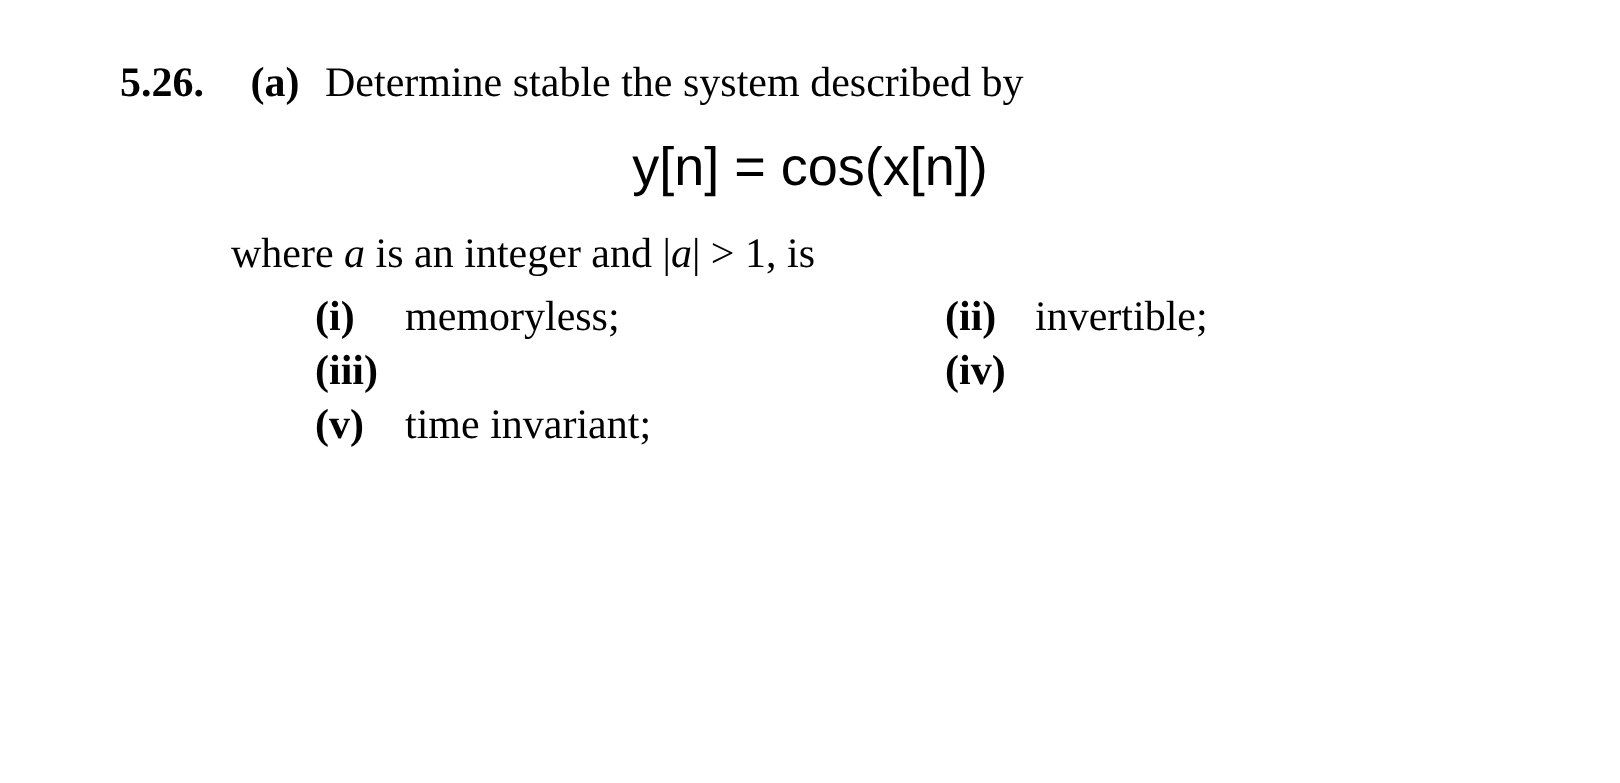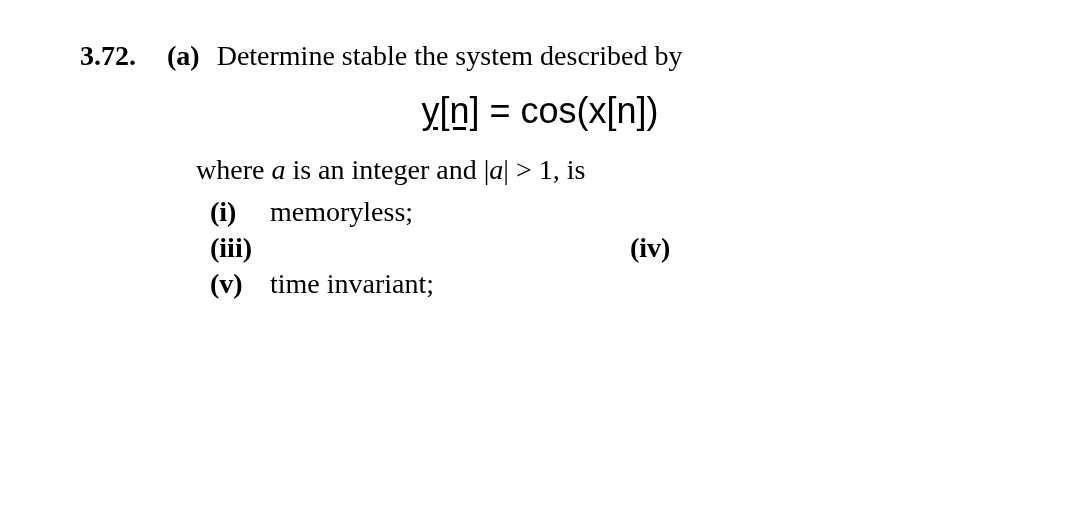--- a/index.html
+++ b/index.html
@@ -27,26 +27,25 @@
       font-weight: bold;
       margin-right: 10px;
     }
     .equation {
       font-family: Arial, Helvetica, sans-serif;
       font-size: 36px;
       text-align: center;
       margin: 8px 0 22px 0;
     }
     .equation .eq-underline {
-      text-decoration: underline;
       text-underline-offset: 4px;
     }
     .where-line {
       font-size: 28px;
-      margin-left: 116px;
+      margin-left: 74px;
       margin-bottom: 10px;
     }
     .where-line .ital {
       font-style: italic;
     }
     .options {
       margin-left: 130px;
       display: flex;
       flex-direction: column;
       gap: 4px;
@@ -68,38 +67,42 @@
       display: inline-block;
     }
     .opt-text {
       display: inline;
     }
   </style>
 </head>
 <body>
 
 <div class="line1">
-  <span class="problem-number">3.72.</span>
+  <span class="problem-number">5.26.</span>
   <span class="part-label">(a)</span>
   <span>Determine stable the system described by</span>
 </div>
 
 <div class="equation">
   <span class="eq-underline">y[n]</span><span> = </span><span>cos(x[n])</span>
 </div>
 
 <div class="where-line">
   <span>where </span><span class="ital">a</span><span> is an integer and |</span><span class="ital">a</span><span>| &gt; 1, is</span>
 </div>
 
 <div class="options">
   <div class="option-row">
     <div class="option-col left">
       <span class="opt-label">(i)</span>
       <span class="opt-text">memoryless;</span>
+    </div>
+    <div class="option-col">
+      <span class="opt-label">(ii)</span>
+      <span class="opt-text">invertible;</span>
     </div>
   </div>
   <div class="option-row">
     <div class="option-col left">
       <span class="opt-label">(iii)</span>
     </div>
     <div class="option-col">
       <span class="opt-label">(iv)</span>
     </div>
   </div>

